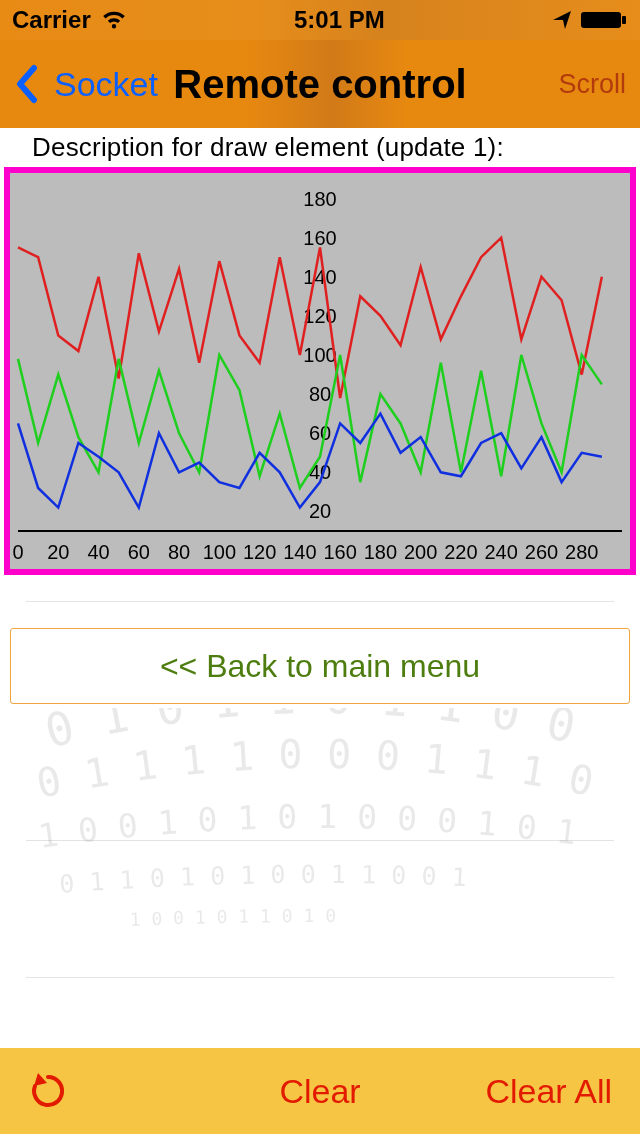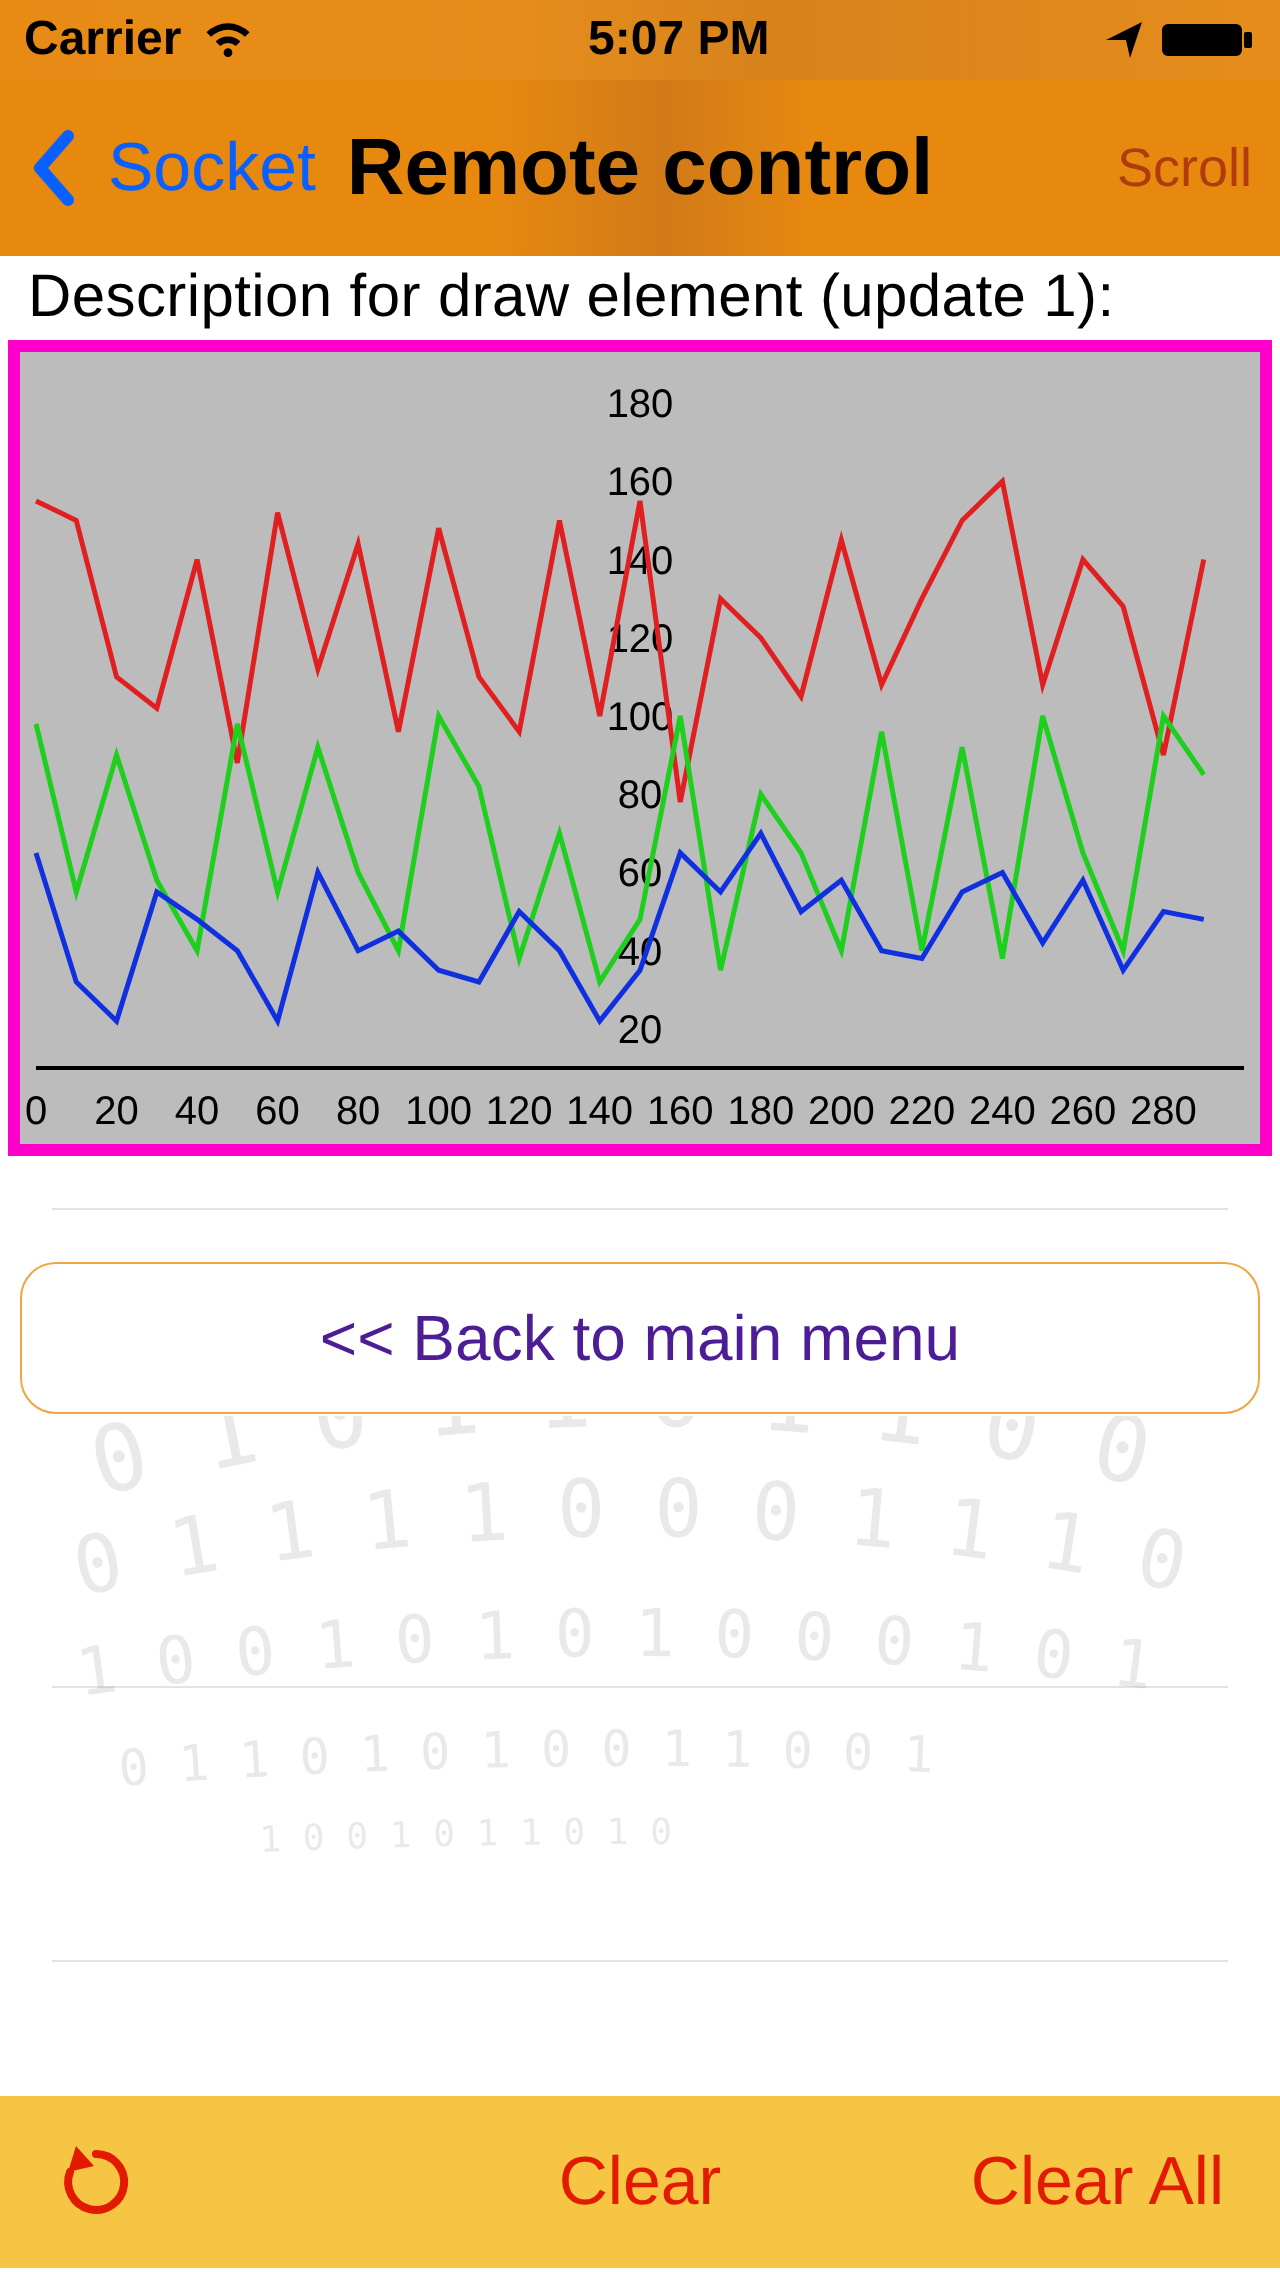--- a/index.html
+++ b/index.html
@@ -13,29 +13,29 @@
 
   
   .navbar { height: 88px; background: linear-gradient(90deg,#e8890f 0%,#e8890f 38%,#d17a18 52%,#e8890f 64%,#e8890f 100%); display:flex; align-items:center; padding:0 14px; position:relative; }
   .nav-back { display:flex; align-items:center; gap:16px; color:#0a60ff; font-size:34px; font-weight:400; cursor:pointer; }
   .nav-back .chev svg { display:block; }
   .nav-title { position:absolute; left:0; right:0; text-align:center; font-size:40px; font-weight:700; color:#000; pointer-events:none; }
   .nav-right { margin-left:auto; color:#b23b0e; font-size:27px; font-weight:400; cursor:pointer; }
 
   
   .content { position:relative; height: calc(1136px - 40px - 88px - 88px); overflow:hidden; }
-  .desc { font-size:30px; padding:4px 12px 2px 14px; color:#000; letter-spacing:0.2px; white-space:nowrap; }
+  .desc { font-size:26px; padding:4px 12px 2px 14px; color:#000; letter-spacing:0.2px; white-space:nowrap;margin-left:18px; }
   .chart-wrap { margin:2px 4px 0 4px; border:6px solid #ff00cc; background:#bcbcbc; height:408px; position:relative; }
   .chart-svg { width:100%; height:100%; display:block; }
   .chart-ticks-y text { font-size:20px; fill:#000; }
   .chart-ticks-x text { font-size:20px; fill:#000; }
 
   .divider { height:1px; background:#e3e3e3; margin:26px 26px 0 26px; }
 
-  .back-btn { margin:26px 10px 0 10px; border:1px solid #f2a441; border-radius:18px; height:76px; display:flex; align-items:center; justify-content:center; color:#4c1d95; font-size:32px; background:#fff; cursor:pointer; }
+  .back-btn { margin:26px 10px 0 10px; border:1px solid #f2a441; border-radius:3px; height:76px; display:flex; align-items:center; justify-content:center; color:#4d7c0f; font-size:32px; background:#fff; cursor:pointer; }
 
   .binary-bg { position:absolute; left:0; right:0; top:580px; height:230px; opacity:0.18; display:flex; align-items:center; justify-content:center; overflow:hidden; pointer-events:none; }
   .binary-bg svg { width:620px; height:230px; }
 
   .divider2 { height:1px; background:#e3e3e3; margin:136px 26px 0 26px; }
   .divider3 { height:1px; background:#e3e3e3; margin:136px 26px 0 26px; }
 
   
   .toolbar { height:86px; background:#f6c544; display:flex; align-items:center; padding:0 28px; }
   .tb-refresh { color:#e21b00; cursor:pointer; }
@@ -51,21 +51,21 @@
 
 <div class="statusbar">
   <div class="sb-left">
     <span>Carrier</span>
     <span class="wifi-icon">
       <svg width="26" height="20" viewBox="0 0 26 20">
           <path d="M13 18.5a2.2 2.2 0 1 0 0-4.4 2.2 2.2 0 0 0 0 4.4Zm-6.2-7.8a9 9 0 0 1 12.4 0l-2.3 2.3a5.7 5.7 0 0 0-7.8 0l-2.3-2.3ZM2.2 6.1a15.4 15.4 0 0 1 21.6 0l-2.3 2.3a12.1 12.1 0 0 0-17 0L2.2 6.1Z" fill="#000"></path>
         </svg>
     </span>
   </div>
-  <span style="font-weight:600;">5:07 PM</span>
+  <span style="font-weight:600;">5:01 PM</span>
   <div class="sb-right">
     <span class="loc-icon">
       <svg width="20" height="20" viewBox="0 0 20 20">
           <path d="M1 10 19 1l-6 18-2-9-10 0Z" fill="#000"></path>
         </svg>
     </span>
     <span class="batt-icon">
       <svg width="48" height="20" viewBox="0 0 48 20">
           <rect x="1" y="2" width="40" height="16" rx="3" fill="#000"></rect>
           <rect x="42" y="6" width="4" height="8" rx="1" fill="#000"></rect>

